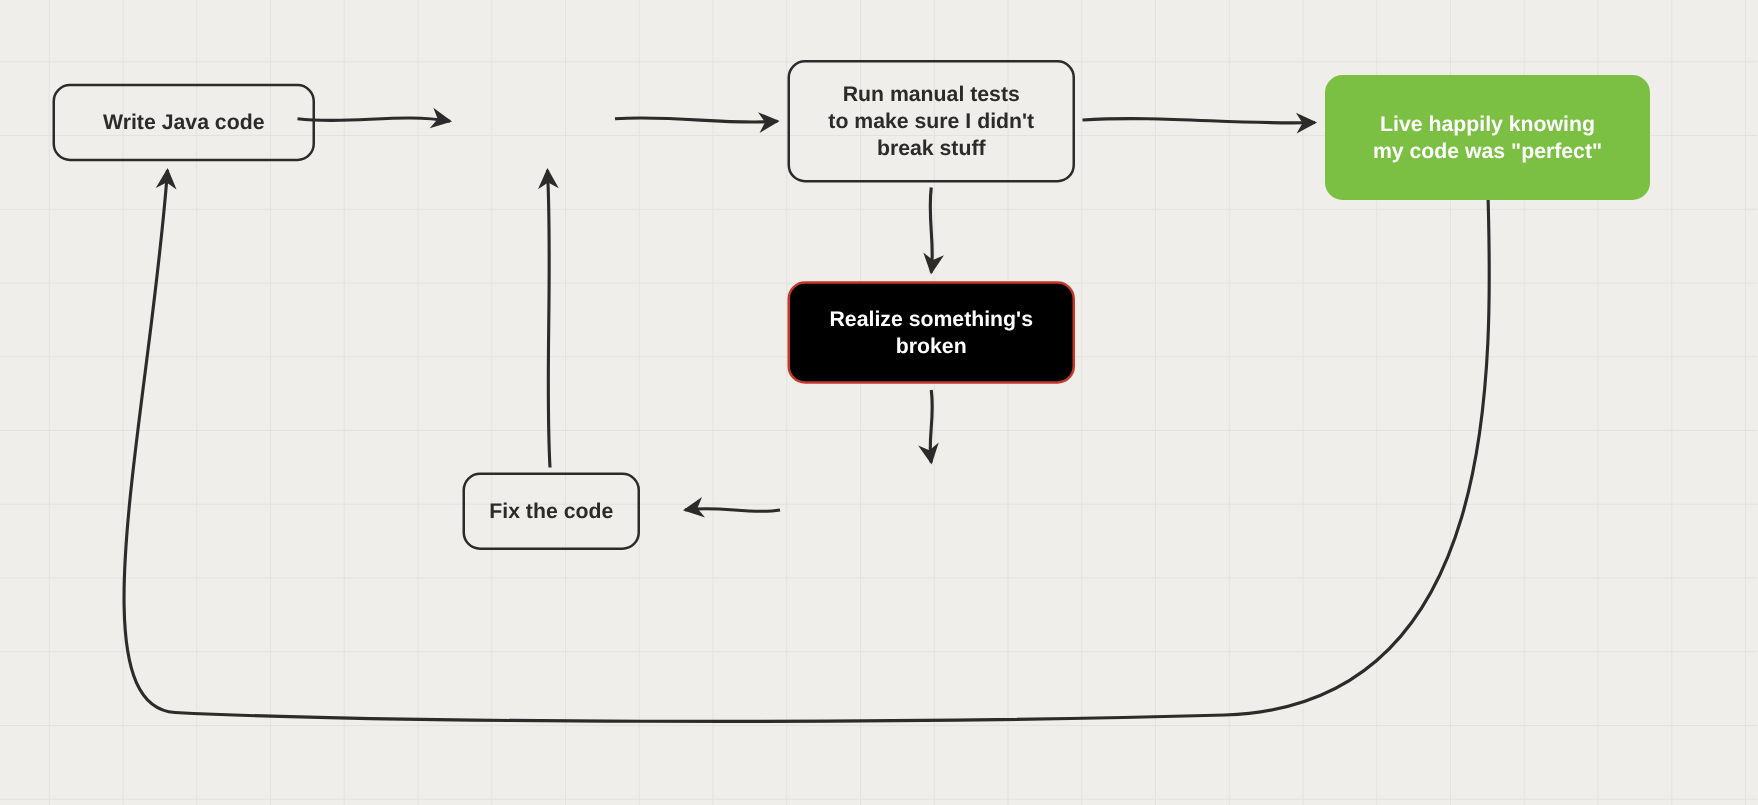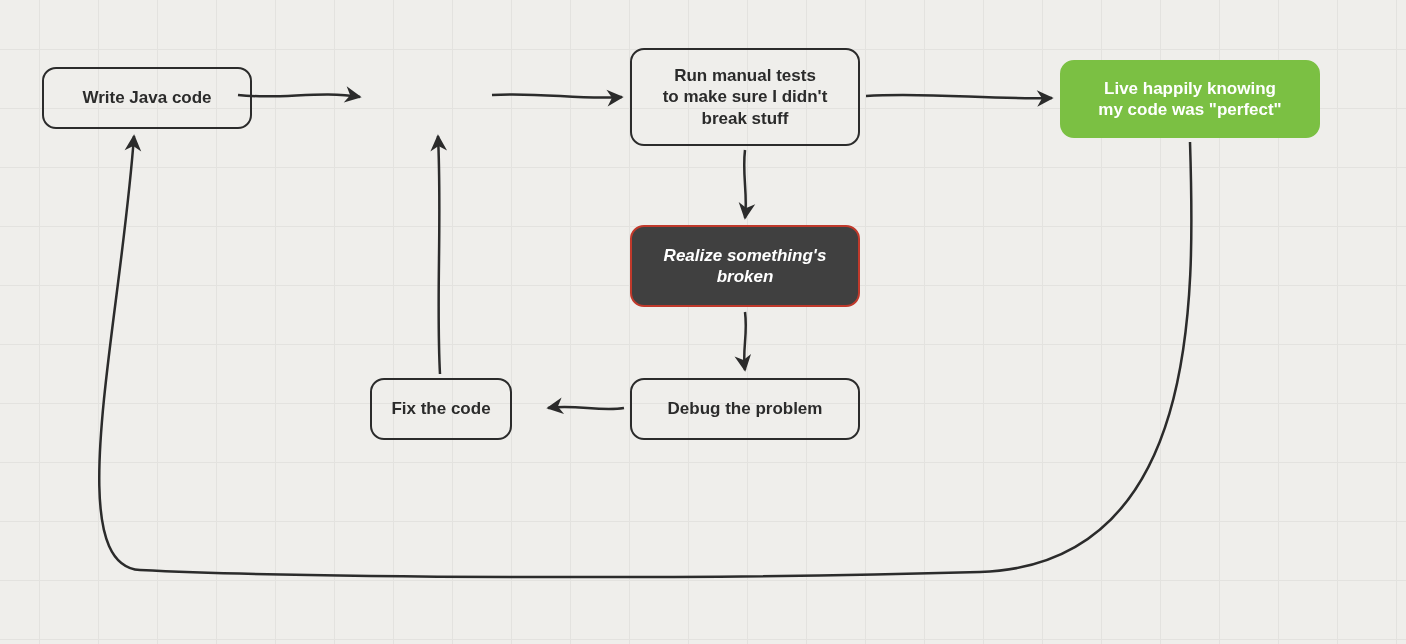--- a/index.html
+++ b/index.html
@@ -39,24 +39,23 @@
     line-height: 1.25;
     white-space: pre-line;
   }
   .node-plain {
     background: transparent;
     border: 2.5px solid #2b2b2b;
     color: #2b2b2b;
     text-align: center;
   }
   .node-red {
-    background: #404040;
+    background: #000000;
     border: 2.5px solid #c0392b;
     color: #fff;
-    font-style: italic;
   }
   .node-green {
     background: #7bc043;
     border: 2.5px solid #7bc043;
     color: #fff;
   }
   svg.arrows {
     position: absolute;
     inset: 0;
     width: 1406px;
@@ -107,31 +106,28 @@
     <span>Write Java code</span>
   </div>
 
 
   <div class="node node-plain" style="left:630px; top:48px; width:230px; height:98px;">
     <span>Run manual tests
 to make sure I didn't
 break stuff</span>
   </div>
 
-  <div class="node node-green" style="left:1060px; top:60px; width:260px; height:78px;">
+  <div class="node node-green" style="left:1060px; top:60px; width:260px; height:100px;">
     <span>Live happily knowing
 my code was "perfect"</span>
   </div>
 
   <div class="node node-red" style="left:630px; top:225px; width:230px; height:82px;">
     <span>Realize something's
 broken</span>
   </div>
 
-  <div class="node node-plain" style="left:630px; top:378px; width:230px; height:62px;">
-    <span>Debug the problem</span>
-  </div>
 
   <div class="node node-plain" style="left:370px; top:378px; width:142px; height:62px;">
     <span>Fix the code</span>
   </div>
 
 </div>
 
 </body></html>

